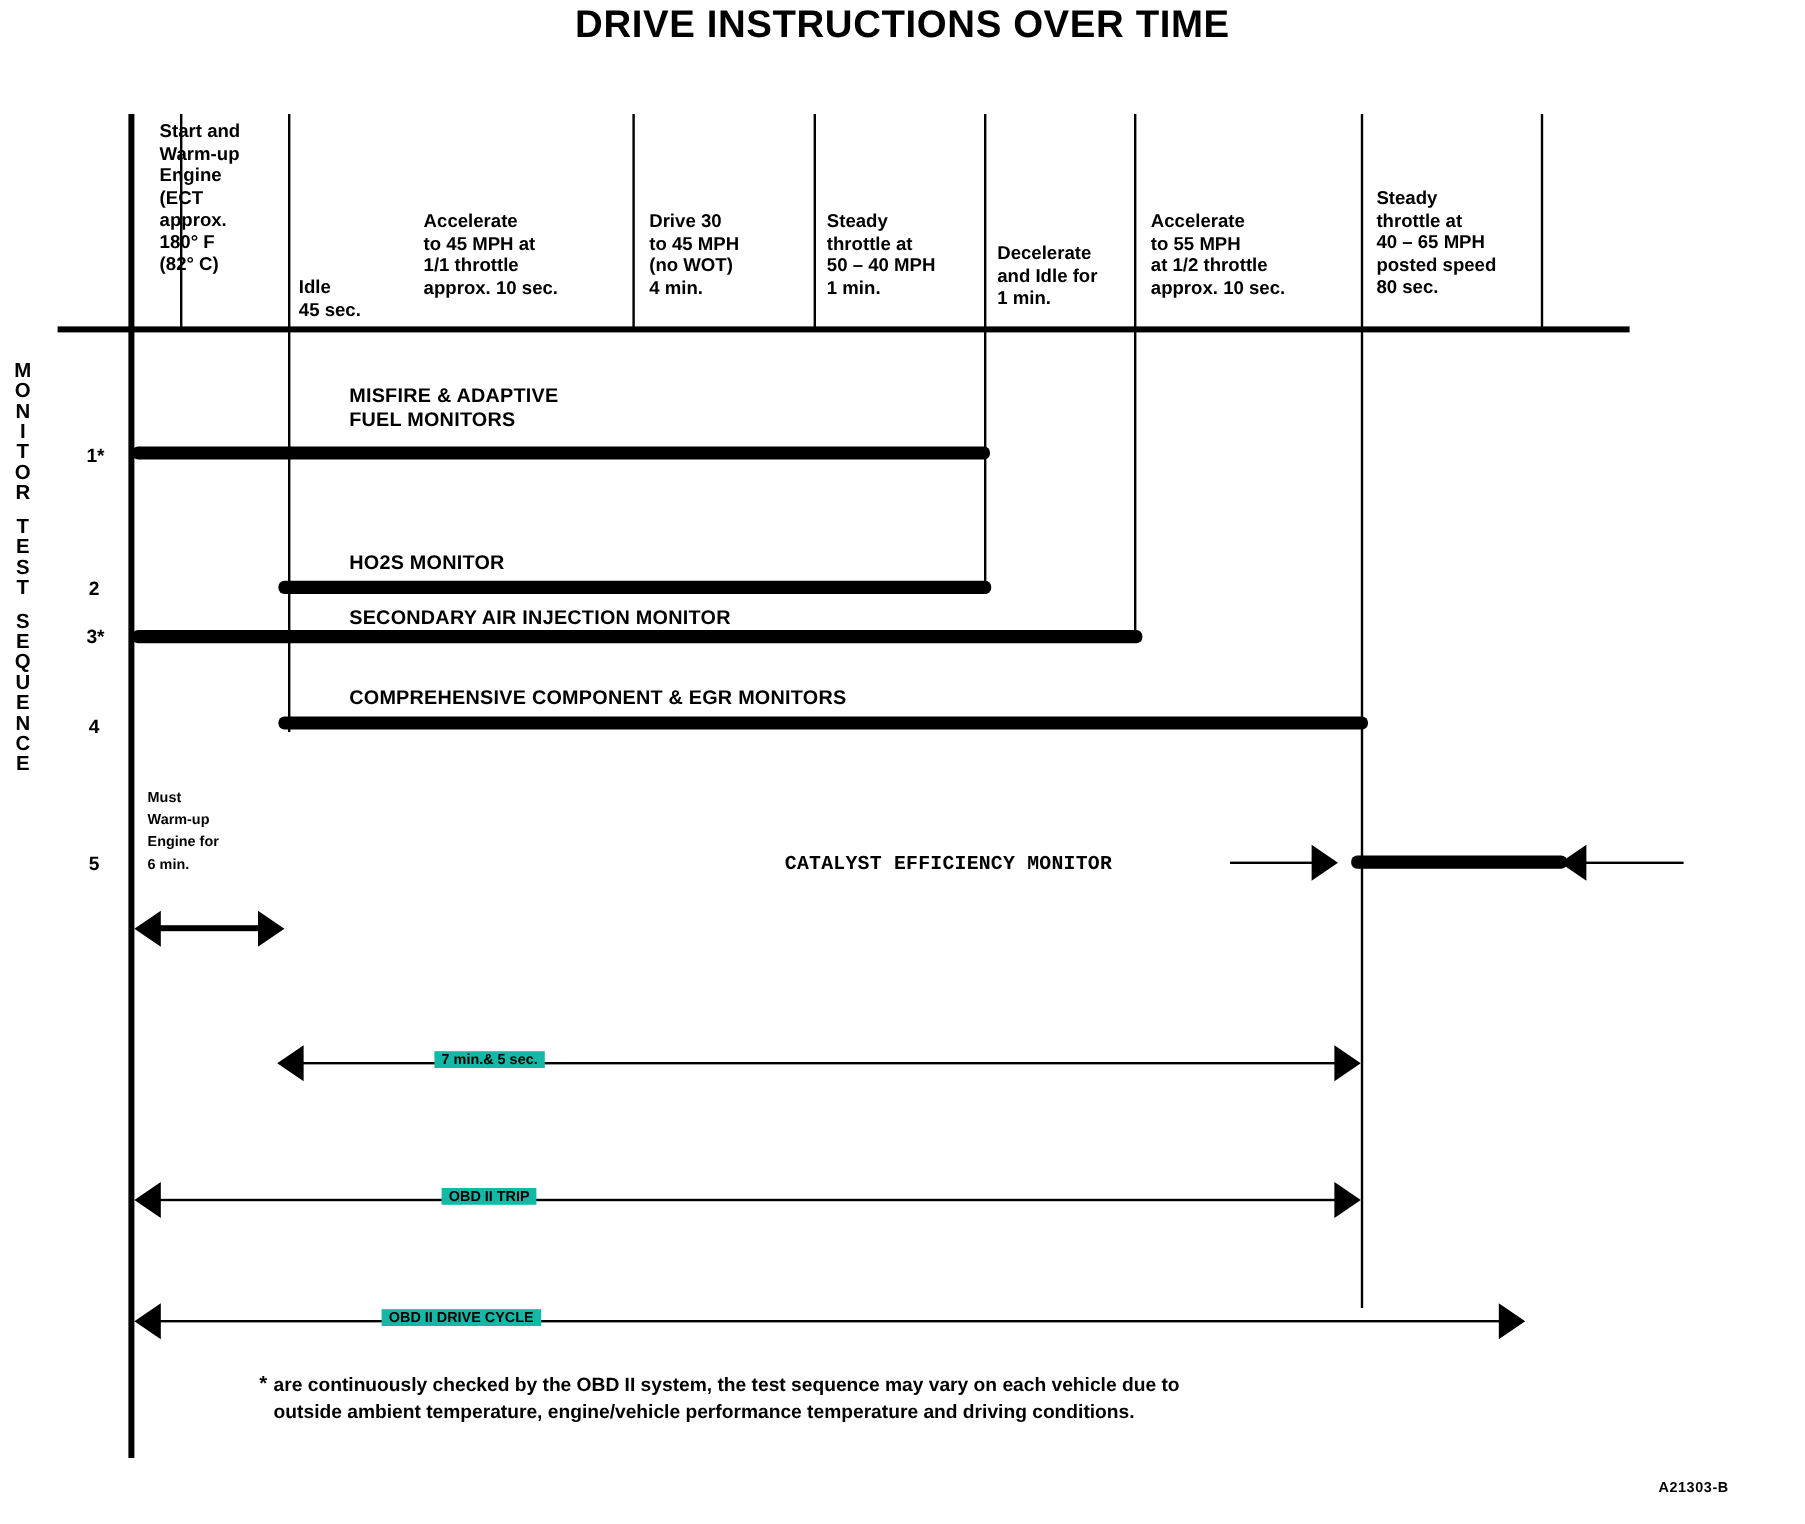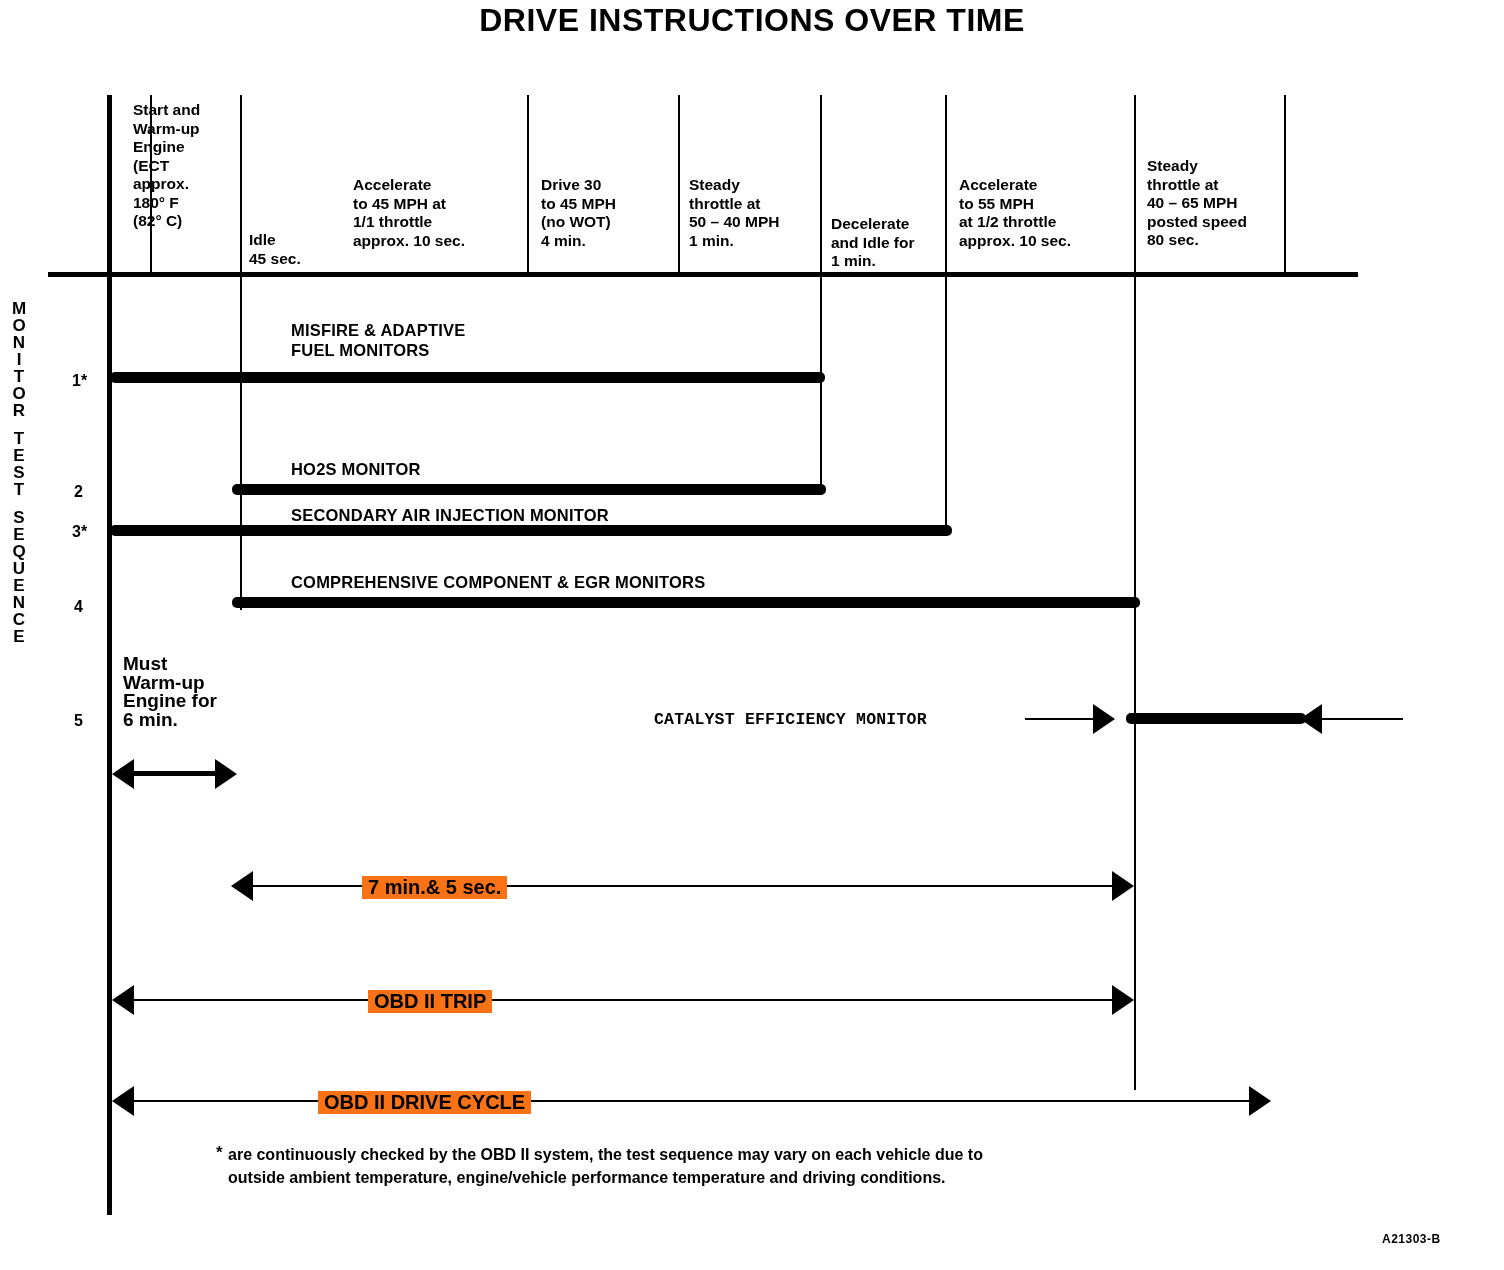--- a/index.html
+++ b/index.html
@@ -35,24 +35,24 @@
   .vlabel span{display:block;}
   .vlabel .gap{height:11px;}
 
   .rownum{position:absolute;font-size:16px;font-weight:bold;}
 
   
   .cap{position:absolute;font-size:16.5px;font-weight:bold;line-height:20px;
        letter-spacing:0.2px;background:#fff;padding:0 2px;}
 
   
-  .note{position:absolute;font-size:19px;line-height:18.5px;font-weight:bold;}
-
-  
-  .mlabel{position:absolute;font-size:20px;font-weight:bold;background:#f97316;
+  .note{position:absolute;font-size:12px;line-height:18.5px;font-weight:bold;}
+
+  
+  .mlabel{position:absolute;font-size:12px;font-weight:bold;background:#14b8a6;
           padding:0 6px;white-space:nowrap;}
 
   
   .footnote{position:absolute;font-size:16px;line-height:23px;font-weight:bold;}
   .footnote .star{position:absolute;left:-12px;top:-2px;font-size:17px;}
 
   .figid{position:absolute;font-size:12px;font-weight:bold;letter-spacing:0.5px;}
 </style>
 </head>
 <body>
@@ -102,21 +102,21 @@
     <div>4 min.</div>
   </div>
 
   <div class="hdr" style="left:689px;top:176px;width:135px;">
     <div>Steady</div>
     <div>throttle at</div>
     <div>50 – 40 MPH</div>
     <div>1 min.</div>
   </div>
 
-  <div class="hdr" style="left:831px;top:203px;width:120px;margin-top:12px;">
+  <div class="hdr" style="left:831px;top:203px;width:120px;">
     <div>Decelerate</div>
     <div>and Idle for</div>
     <div>1 min.</div>
   </div>
 
   <div class="hdr" style="left:959px;top:176px;width:180px;">
     <div>Accelerate</div>
     <div>to 55 MPH</div>
     <div>at 1/2 throttle</div>
     <div>approx. 10 sec.</div>

